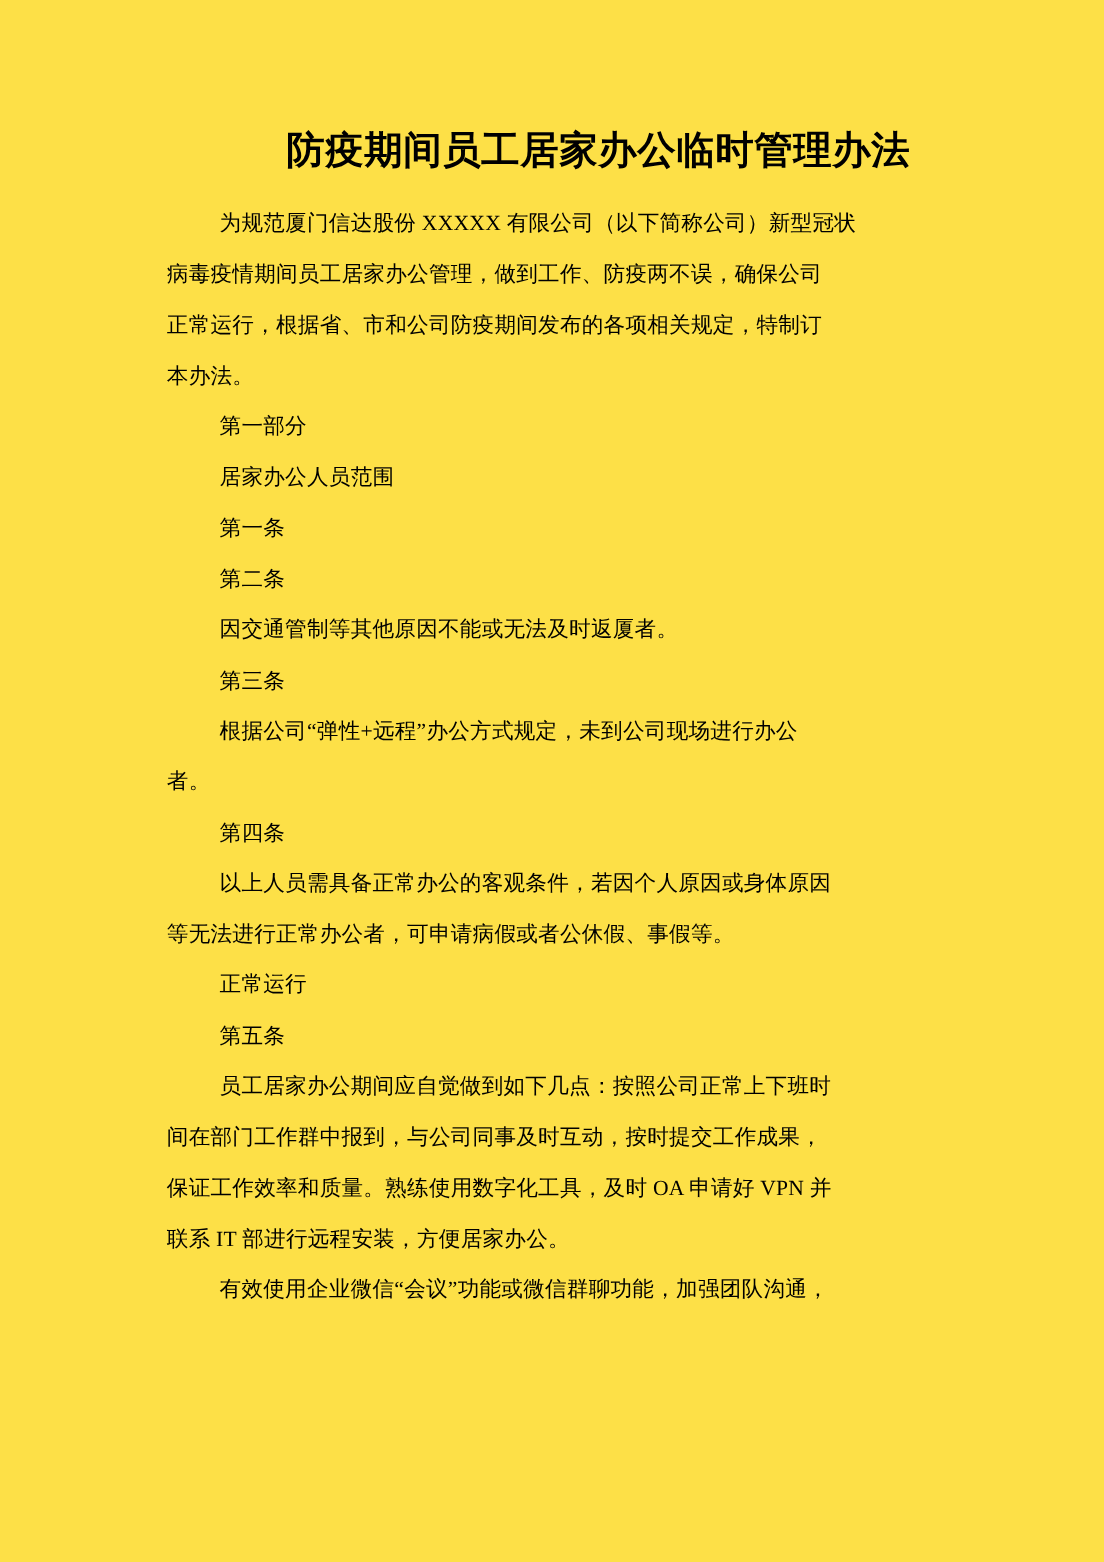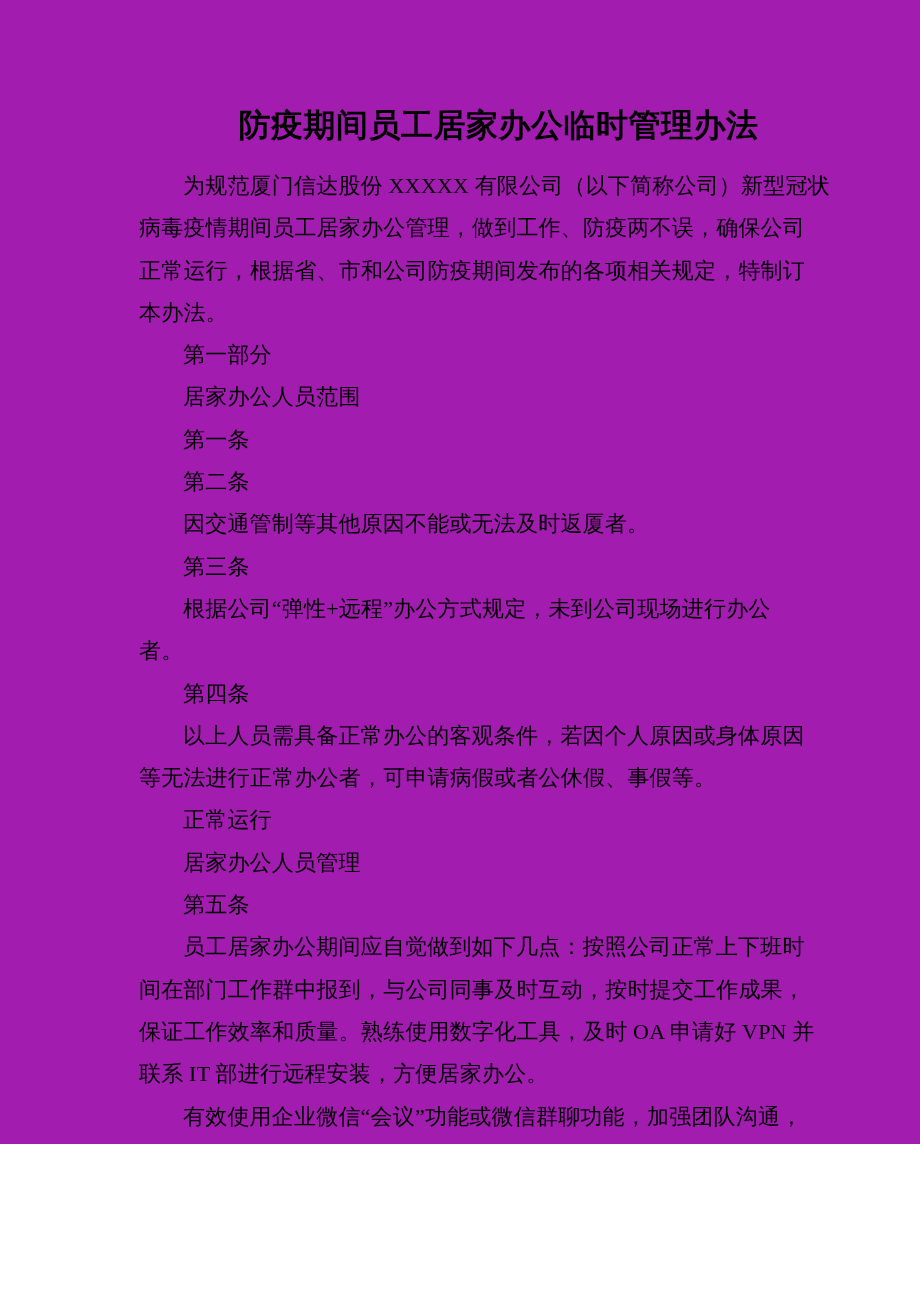--- a/index.html
+++ b/index.html
@@ -3,22 +3,22 @@
 <meta charset="utf-8">
 <style>
   html, body {
     margin: 0;
     padding: 0;
     background: #ffffff;
   }
   .page {
     position: relative;
     width: 920px;
-    height: 1144px;
-    background: #a21caf;
+    height: 1302px;
+    background: #fde047;
     overflow: hidden;
     font-family: "Liberation Serif", "DejaVu Serif", serif;
     color: #000000;
   }
   .doc {
     position: absolute;
     left: 139px;
     top: 103px;
     width: 663px;
   }
@@ -28,21 +28,21 @@
     font-size: 32px;
     font-weight: 700;
     line-height: 44px;
     text-align: center;
     letter-spacing: 0.5px;
     white-space: nowrap;
   }
   .line {
     height: 42.3px;
     line-height: 42.3px;
-    font-size: 22px;
+    font-size: 18px;
     letter-spacing: 0.2px;
     white-space: pre;
   }
   .line.indent {
     padding-left: 44px;           
   }
 </style>
 </head>
 <body>
 
@@ -59,21 +59,20 @@
         <div class="line indent">第一条</div>
         <div class="line indent">第二条</div>
         <div class="line indent">因交通管制等其他原因不能或无法及时返厦者。</div>
         <div class="line indent">第三条</div>
         <div class="line indent">根据公司“弹性+远程”办公方式规定，未到公司现场进行办公</div>
         <div class="line">者。</div>
         <div class="line indent">第四条</div>
         <div class="line indent">以上人员需具备正常办公的客观条件，若因个人原因或身体原因</div>
         <div class="line">等无法进行正常办公者，可申请病假或者公休假、事假等。</div>
         <div class="line indent">正常运行</div>
-        <div class="line indent">居家办公人员管理</div>
         <div class="line indent">第五条</div>
         <div class="line indent">员工居家办公期间应自觉做到如下几点：按照公司正常上下班时</div>
         <div class="line">间在部门工作群中报到，与公司同事及时互动，按时提交工作成果，</div>
         <div class="line">保证工作效率和质量。熟练使用数字化工具，及时 OA 申请好 VPN 并</div>
         <div class="line">联系 IT 部进行远程安装，方便居家办公。</div>
         <div class="line indent">有效使用企业微信“会议”功能或微信群聊功能，加强团队沟通，</div>
       </div>
   </div>
 </div>
 

